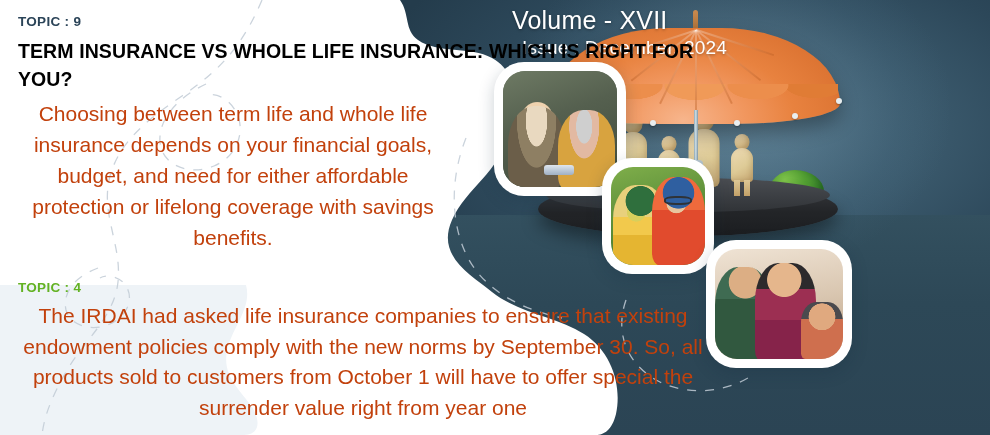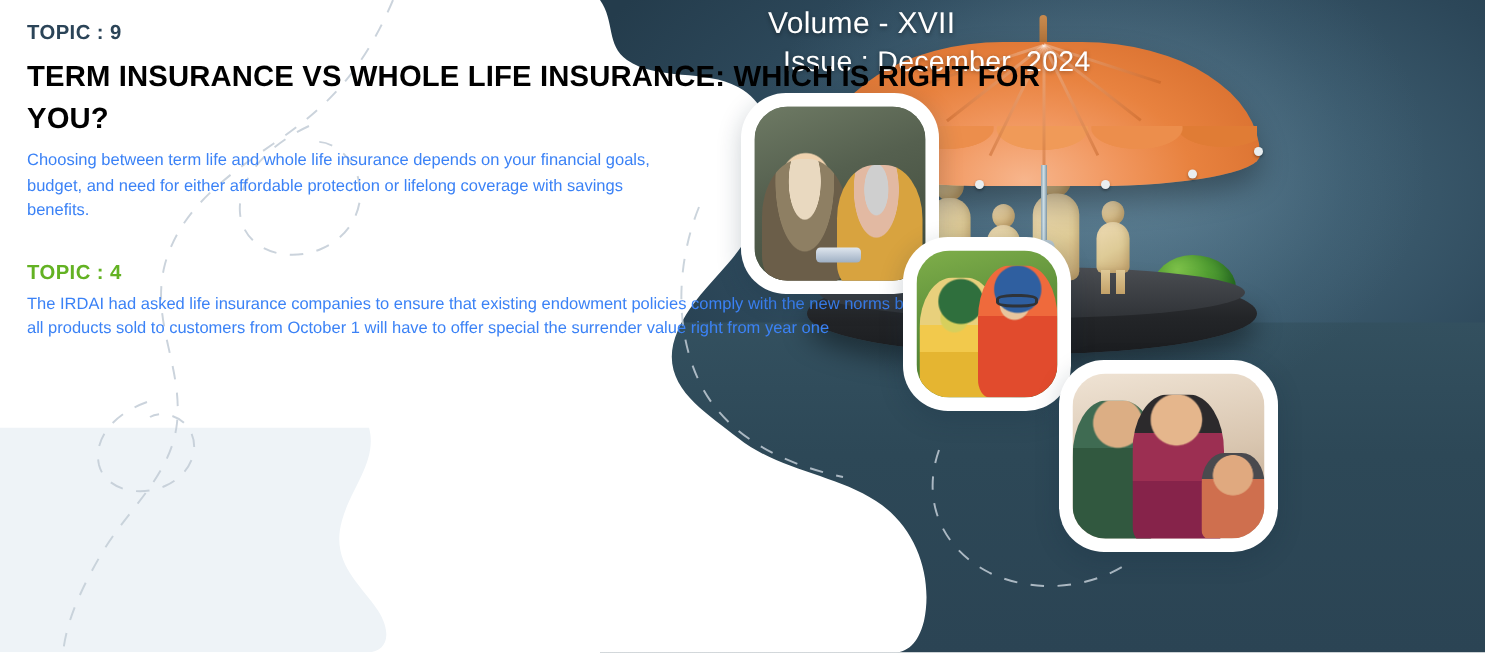--- a/index.html
+++ b/index.html
@@ -128,21 +128,21 @@
     box-shadow: inset -4px -5px 10px rgba(10,60,15,.5);
   }
 
   
   .masthead {
     position: absolute; left: 512px; top: 4px;
     color: #ffffff;
     line-height: 1.28;
     text-shadow: 0 1px 3px rgba(0,0,0,.35);
   }
-  .masthead .volume { font-size: 20px; letter-spacing: .2px; }
+  .masthead .volume { font-size: 25px; letter-spacing: .2px; }
   .masthead .issue  { font-size: 19px; letter-spacing: .2px; padding-left: 10px; }
 
   
   .white-blob {
     position: absolute; left: 0; top: 0;
     width: 760px; height: 435px;
     pointer-events: none;
   }
 
   
@@ -163,25 +163,26 @@
   }
   .headline {
     font-size: 19.5px;
     font-weight: bold;
     color: #000000;
     line-height: 1.42;
     letter-spacing: .1px;
     margin-top: 9px;
   }
   .body-copy {
-    font-size: 11px;
-    color: #3b82f6;
+    font-size: 21px;
+    color: #c2410c;
     line-height: 1.47;
     margin-top: 6px;
     max-width: 430px;
+    text-align: center;
   }
 
   .topic2 { margin-top: 26px; }
   .topic2 .kicker   { color: #63b223; }
   .topic2 .headline { color: #63b223; max-width: 600px; line-height: 1.38; }
   .topic2 .body-copy { max-width: 690px; }
 
   
   .photo {
     position: absolute;

